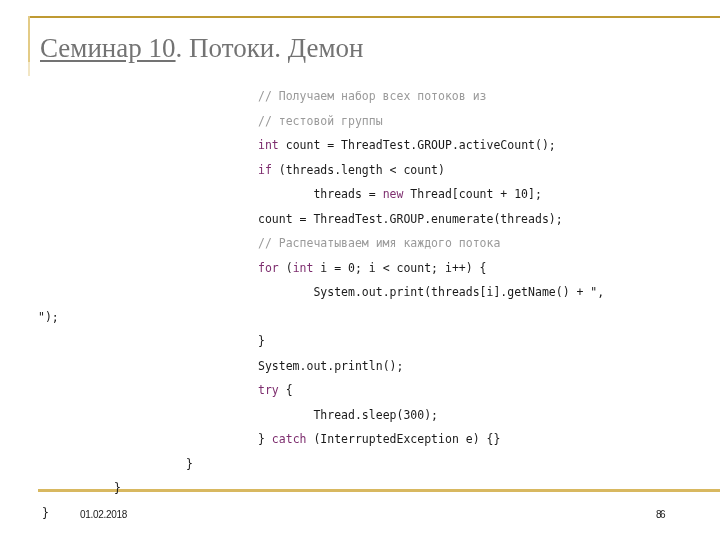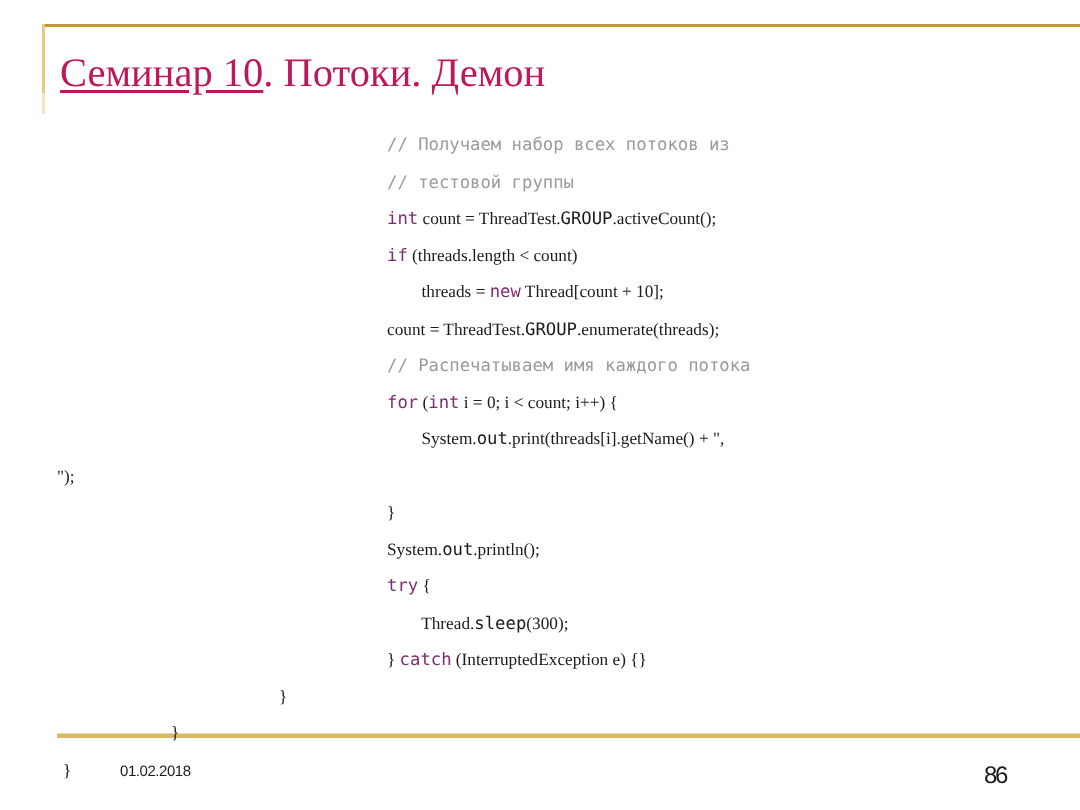--- a/index.html
+++ b/index.html
@@ -52,21 +52,21 @@
   }
 
   
   #title {
     position: absolute;
     left: 40px;
     top: 32px;
     font-family: "Liberation Serif", serif;
     font-size: 27px;
     line-height: 32px;
-    color: #be185d;
+    color: #737373;
     white-space: nowrap;
   }
   #title .underlined {
     text-decoration: underline;
     text-underline-offset: 3px;
   }
 
   
   #code-block {
     position: absolute;
@@ -85,39 +85,39 @@
   }
   .code-line.pad { padding-left: 258px; }
   .code-line.flush { padding-left: 38px; }
   .code-line.brace1 { padding-left: 186px; }
   .code-line.brace2 { padding-left: 114px; }
   .code-line.brace3 { padding-left: 42px; }
 
   .cmt { color: #9a9a9a; }
   .kw  { color: #7d2d6e; font-weight: normal; }
   .itl { }
-  .pln { color: #1a1a1a; font-family: Liberation Serif, serif; }
+  .pln { color: #1a1a1a; }
 
   
   #footer-date {
     position: absolute;
     left: 36px;
     top: 509px;
     font-family: "Liberation Sans", sans-serif;
     font-size: 10px;
     color: #1a1a1a;
     letter-spacing: -0.3px;
     padding-left: 44px;
   }
   #footer-page {
     position: absolute;
     left: 656px;
     top: 509px;
     font-family: "Liberation Sans", sans-serif;
-    font-size: 16px;
+    font-size: 10px;
     color: #1a1a1a;
     letter-spacing: -1.6px;
   }
 </style>
 </head>
 <body>
 
 <div id="slide">
 
   <div id="frame-top-rule"></div>

